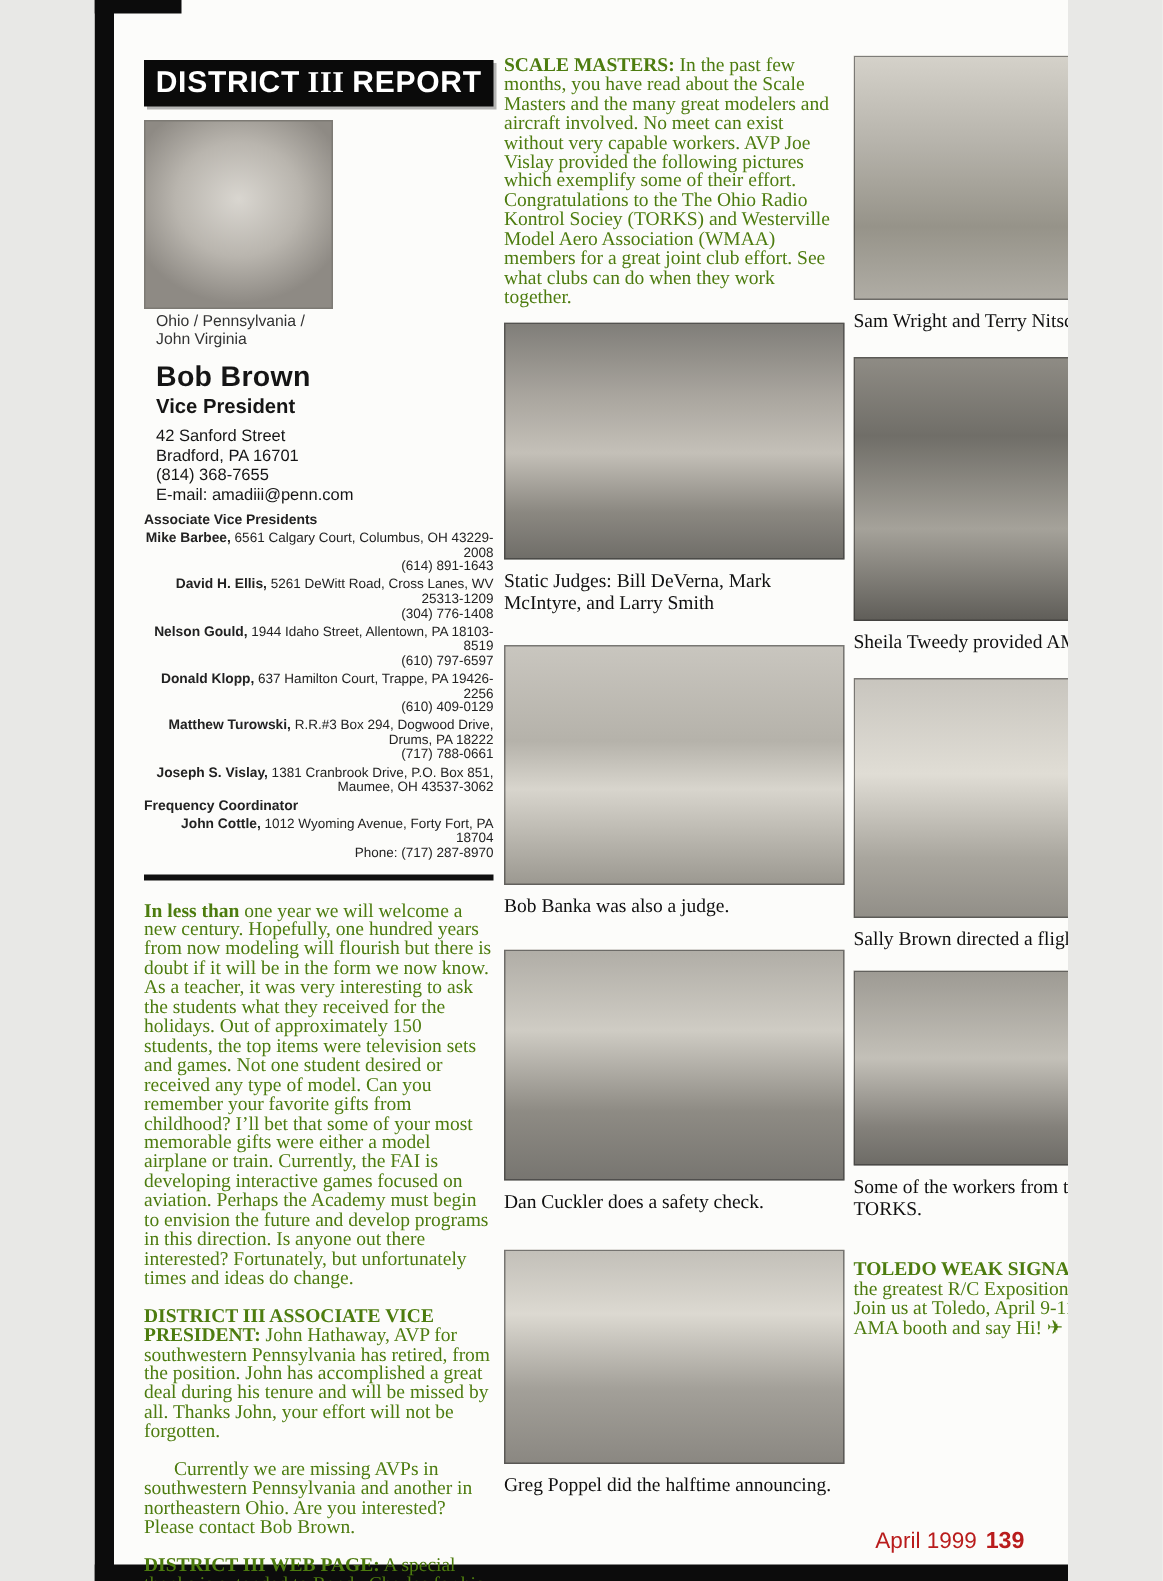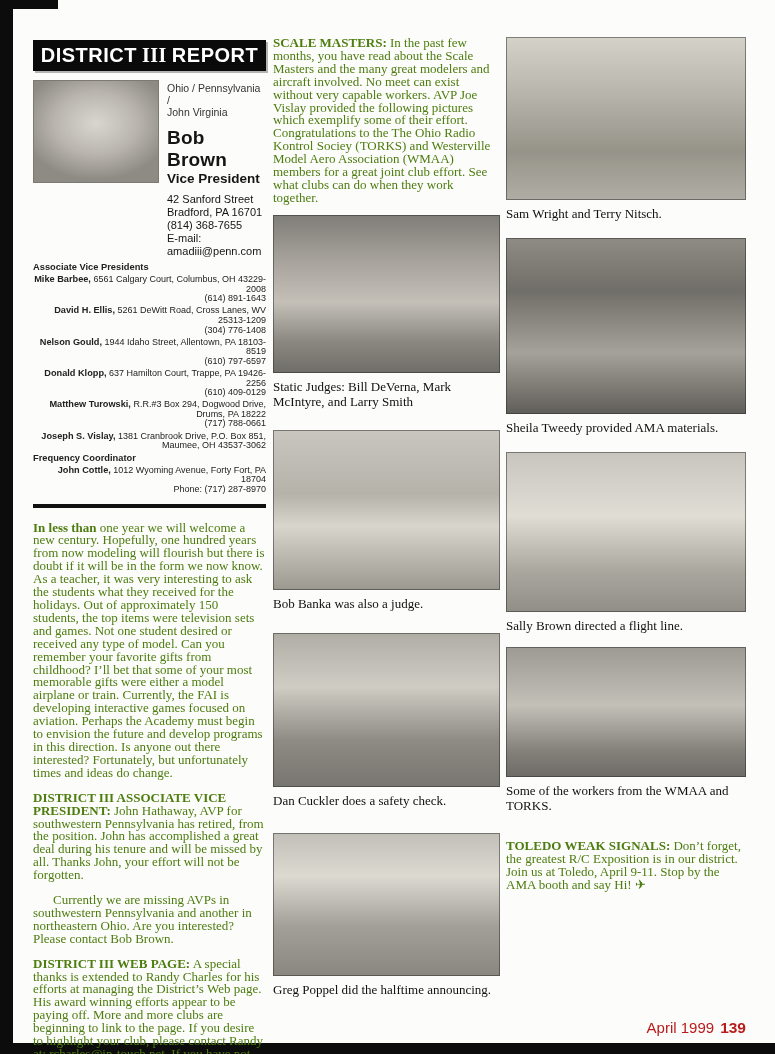--- a/index.html
+++ b/index.html
@@ -1,18 +1,18 @@
 <!DOCTYPE html>
 <html><head>
 <meta charset="utf-8">
 <style>
   * { margin:0; padding:0; box-sizing:border-box; }
   html,body { background:#e8e8e6; }
   .page {
-    position:relative; width:775px; height:1054px; margin:0 auto;
+    position:relative; width:649px; height:1054px; margin:0 auto;
     background:#fcfcfa; overflow:hidden;
     font-family:"Liberation Sans", sans-serif; color:#151515;
   }
   .edge-left  { position:absolute; left:0; top:0; width:13px; height:1054px; background:#0c0c0c; }
   .edge-bottom{ position:absolute; left:0; top:1043px; width:775px; height:11px; background:#0c0c0c; }
   .edge-topleft{ position:absolute; left:0; top:0; width:58px; height:9px; background:#0c0c0c; }
 
   .col { position:absolute; }
   .col-left  { left:33px;  top:40px; width:233px; }
   .col-mid   { left:273px; top:37px; width:227px; }
@@ -20,21 +20,21 @@
 
   
   .report-header {
     background:#0a0a0a; color:#fff; height:31px;
     display:flex; align-items:center; justify-content:center;
     font-weight:bold; font-size:20px; letter-spacing:.5px;
     box-shadow:2px 2px 0 rgba(120,120,120,.55);
   }
   .report-header .iii { font-family:"Liberation Serif", serif; font-weight:bold; padding:0 5px; }
 
-  .profile { display:flex; margin-top:9px; }
+  .profile { display:flex; margin-top:9px;flex-direction:column; }
   .portrait {
     width:126px; height:103px; flex:0 0 126px;
     background:
       radial-gradient(ellipse 60% 55% at 50% 42%, #d9d6d0 0%, #b9b5ae 55%, #8e8a84 100%),
       #9a968f;
     box-shadow: inset 0 0 0 1px #7d7a74;
   }
   .profile-info { margin-left:8px; padding-top:2px; }
   .profile-region { font-size:10.5px; line-height:12px; color:#333; }
   .profile-name  { font-size:19px; font-weight:bold; margin-top:9px; letter-spacing:.2px; }

